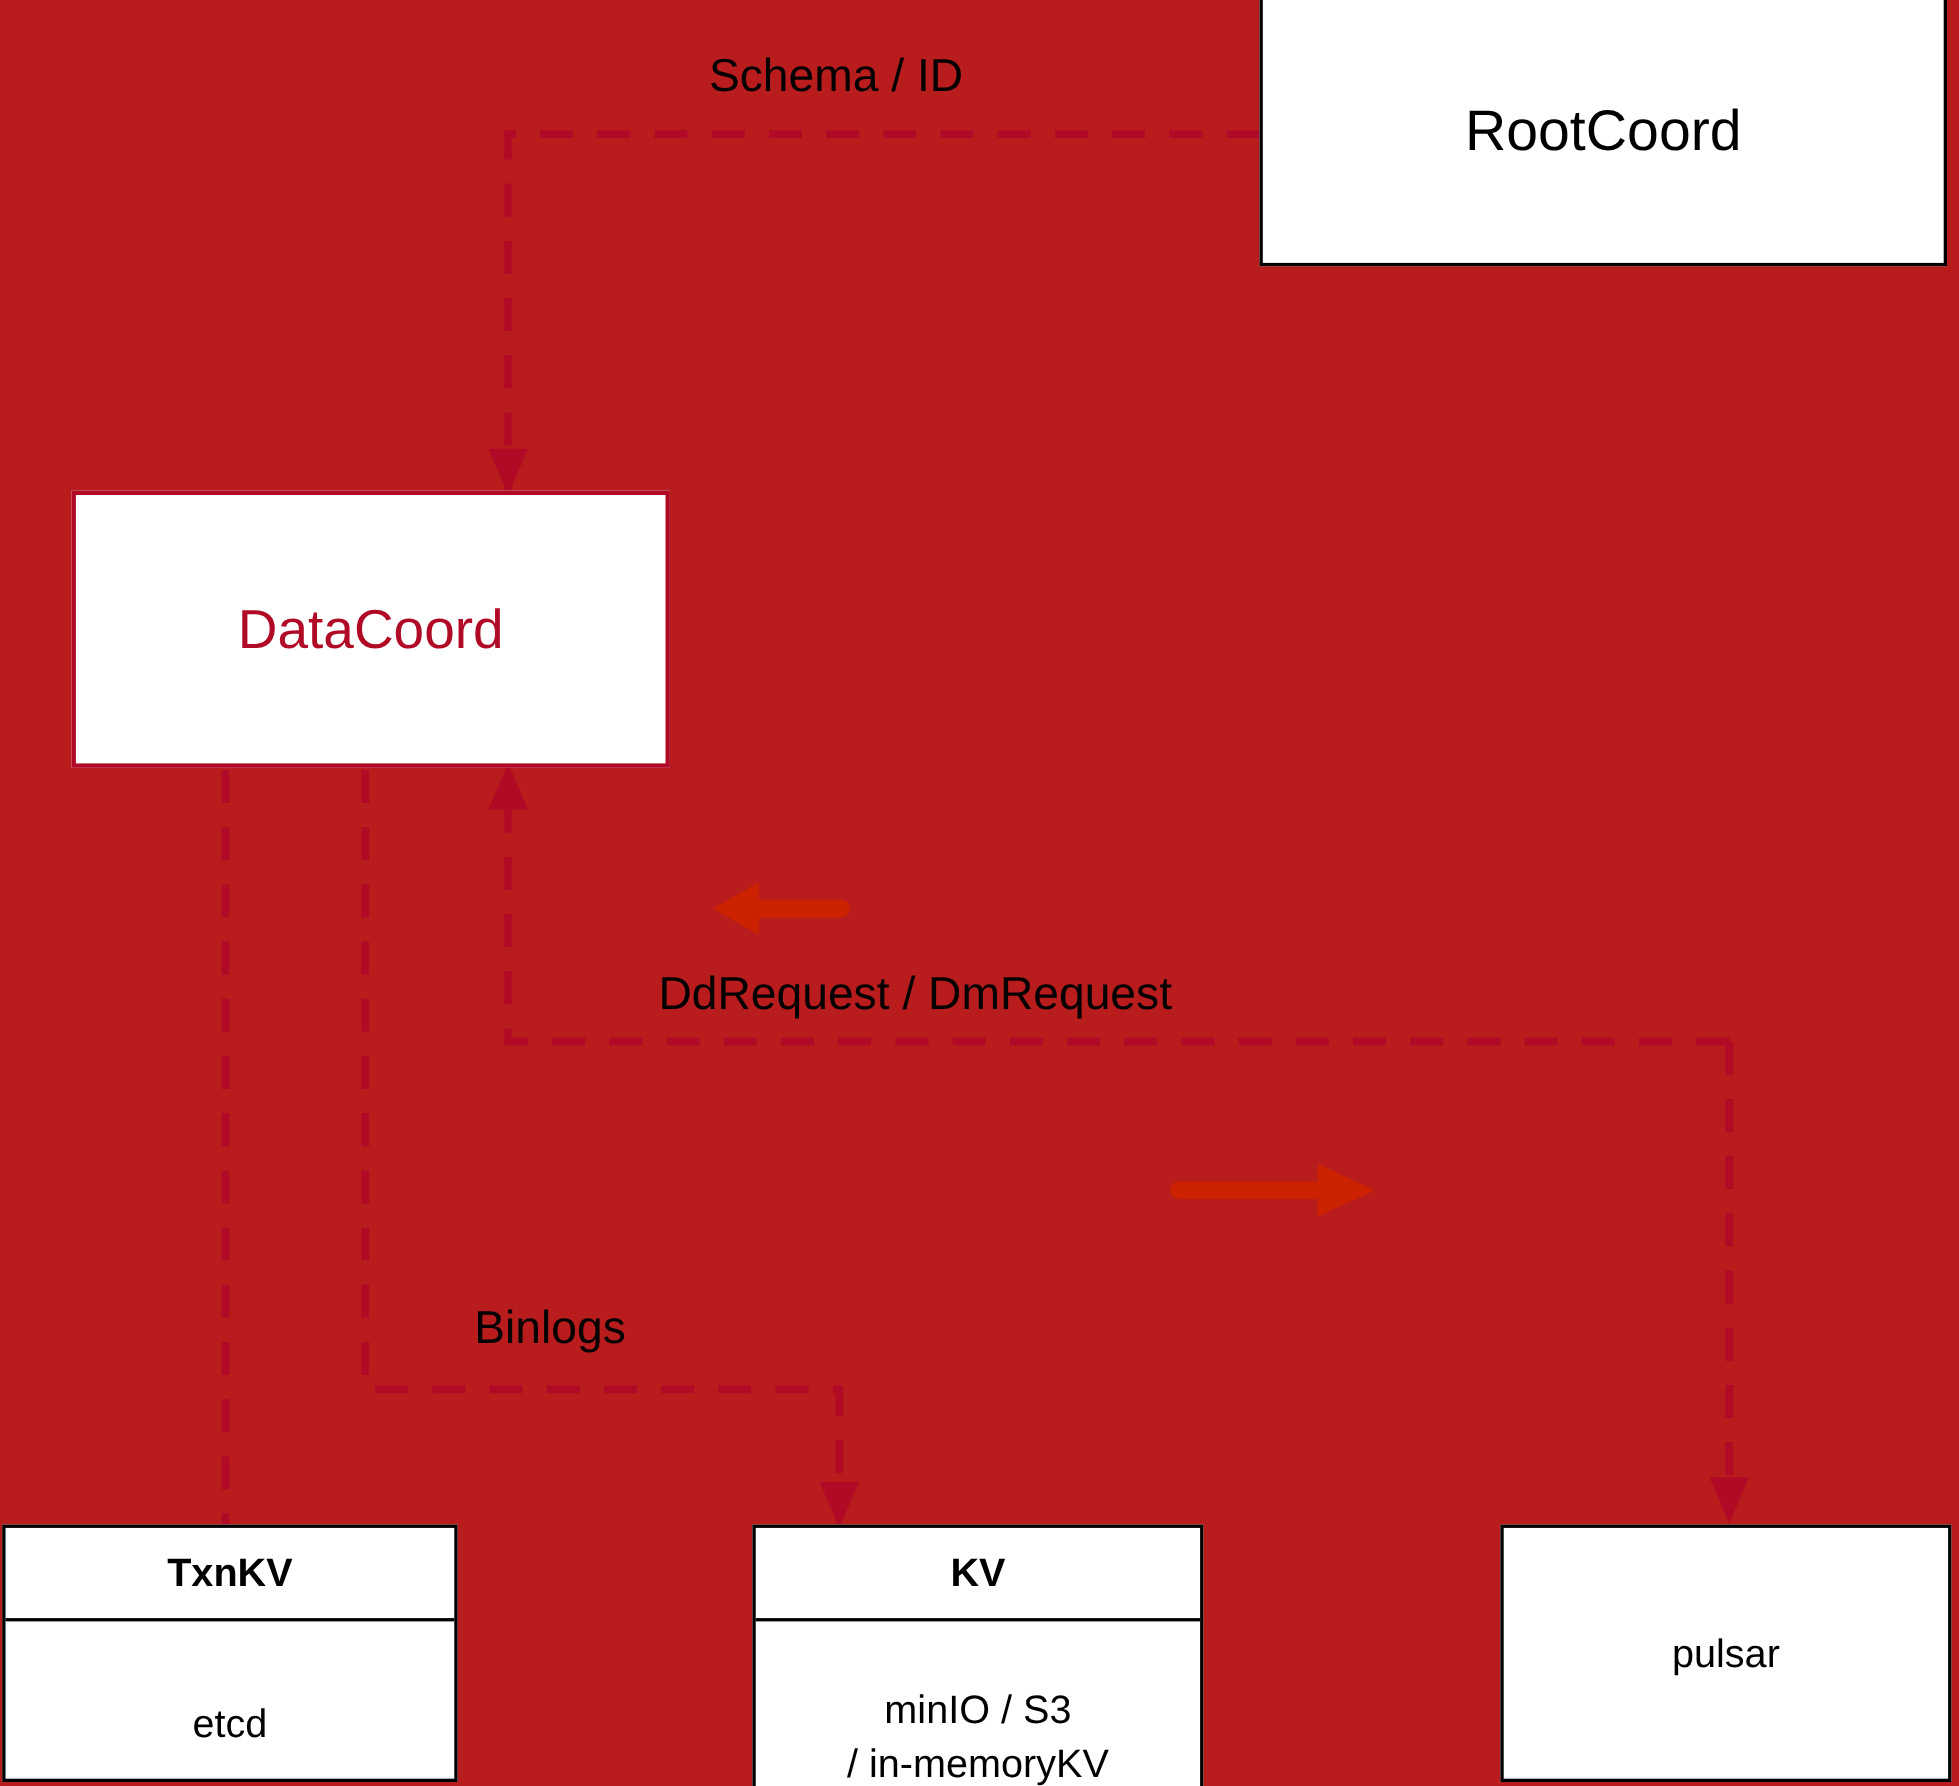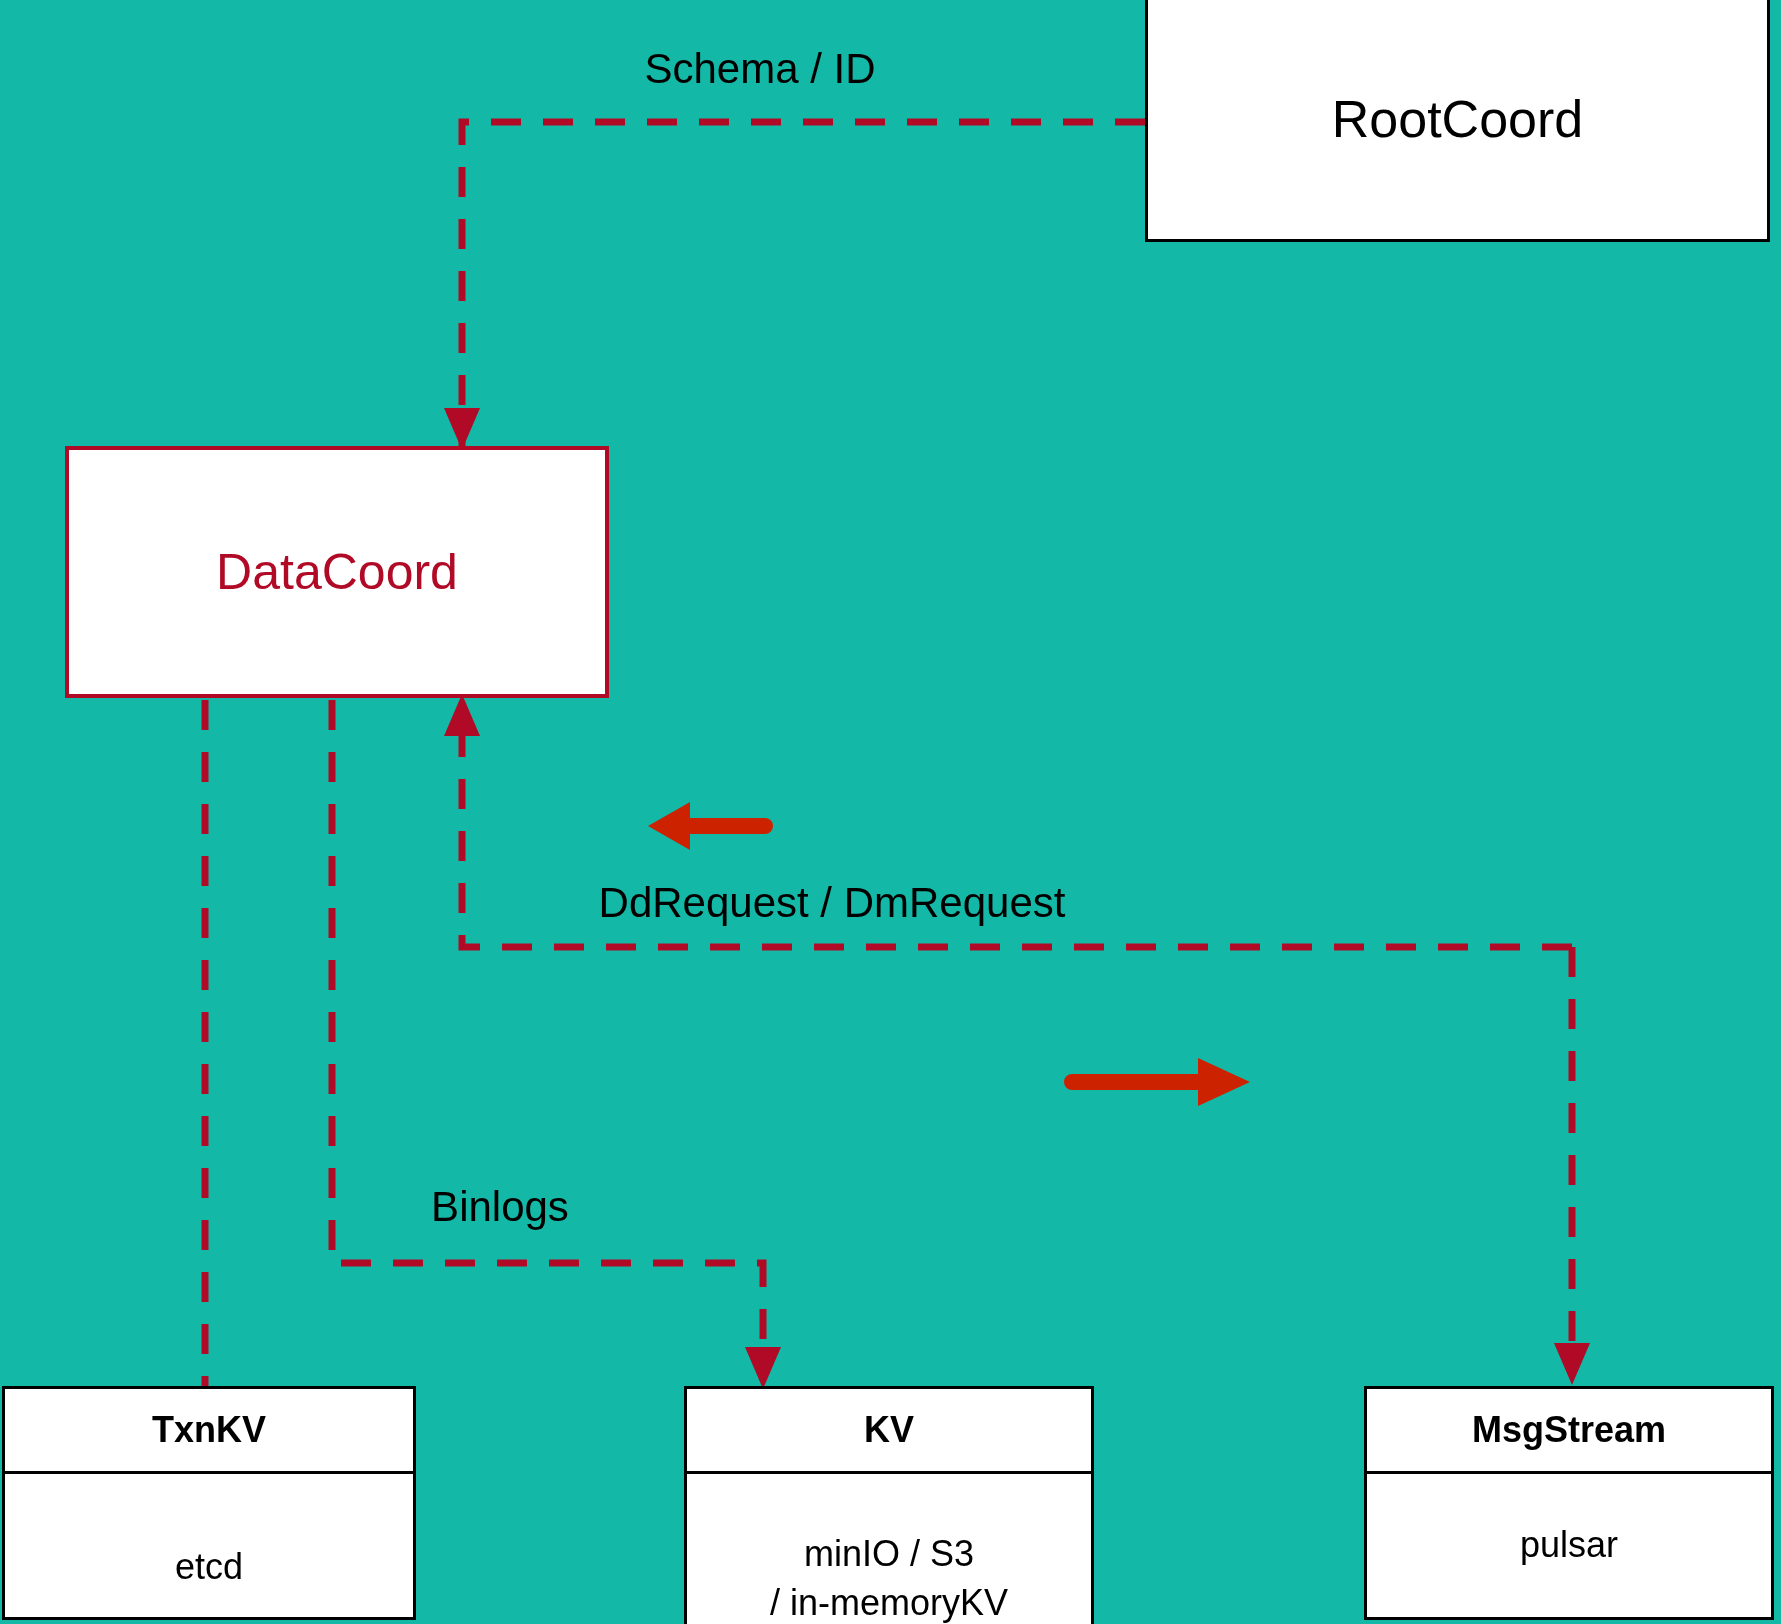--- a/index.html
+++ b/index.html
@@ -7,21 +7,21 @@
     padding: 0;
     background: #ffffff;
   }
   body {
     font-family: "Liberation Sans", sans-serif;
   }
   #canvas {
     position: relative;
     width: 1781px;
     height: 1624px;
-    background: #14b8a6;
+    background: #b91c1c;
     overflow: hidden;
   }
   svg#wires {
     position: absolute;
     left: 0;
     top: 0;
     width: 1781px;
     height: 1624px;
     pointer-events: none;
   }
@@ -162,21 +162,20 @@
 
   <div class="node node-split" style="left:684px; top:1386px; width:410px; height:301px;">
     <div class="split-header">KV</div>
     <div class="split-body">
       <span class="line">minIO / S3</span>
       <span class="line">/ in-memoryKV</span>
     </div>
   </div>
 
   <div class="node node-split" style="left:1364px; top:1386px; width:410px; height:234px;">
-    <div class="split-header">MsgStream</div>
     <div class="split-body">
       <span class="line">pulsar</span>
     </div>
   </div>
 
   <div class="edge-label center" style="left:760px; top:48px;">Schema / ID</div>
 
   <div class="edge-label center" style="left:832px; top:882px;">DdRequest / DmRequest</div>
 
 

